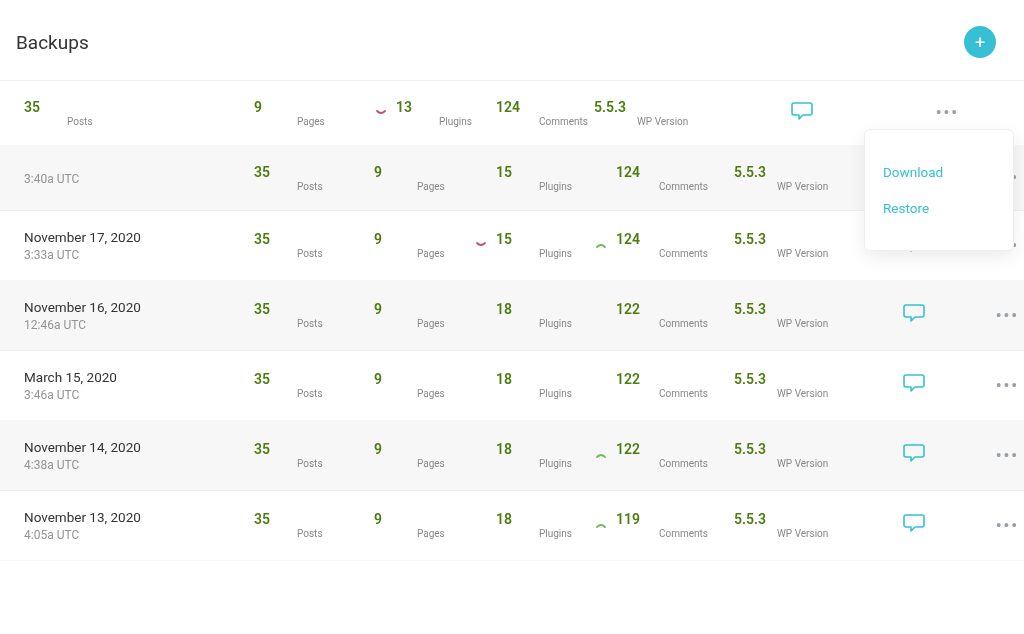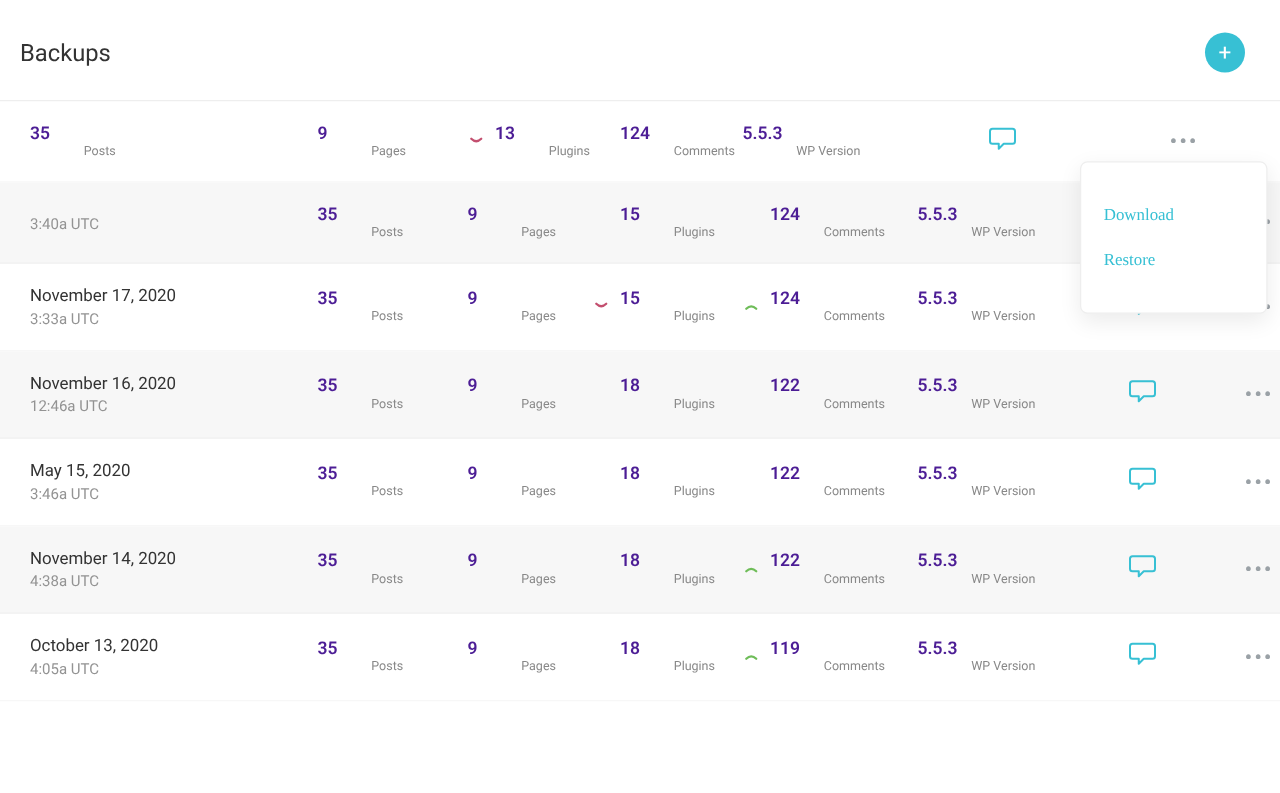--- a/index.html
+++ b/index.html
@@ -39,21 +39,21 @@
     align-items: center;
     padding: 18px 28px 18px 24px;
     border-bottom: 1px solid rgba(0,0,0,0.03);
     position: relative;
   }
   .row.alt { background: #f7f7f7; }
   .date-col .d-top { font-size: 13.5px; color: #333; }
   .date-col .d-bot { font-size: 12px; color: #939393; margin-top: 3px; }
   .stat-col { display: flex; align-items: center; gap: 6px; }
   .stat-col .stat-text { display: flex; flex-direction: column; }
-  .stat-col .v { font-size: 14px; font-weight: 600; color: #4c1d95; line-height: 1.2;}
+  .stat-col .v { font-size: 14px; font-weight: 600; color: #4d7c0f; line-height: 1.2;}
   .stat-col .l { font-size: 10px; color: #888; margin-left: 43px; }
   .delta {
     width: 14px; height: 14px;
     display: inline-flex; align-items: center; justify-content: center;
     margin-right: 2px;
     flex-shrink: 0;
   }
   .delta svg { display: block; }
   .notes-col { text-align: center; }
   .more-col { text-align: right; color: #9aa1a6; letter-spacing: 2px; position: relative; }
@@ -63,21 +63,20 @@
     position: absolute;
     right: 10px;
     top: 48px;
     background: #fff;
     border: 1px solid #eee;
     border-radius: 6px;
     box-shadow: 0 6px 18px rgba(0,0,0,0.08);
     width: 150px;
     padding: 24px 0;
     z-index: 10;
-    font-family: Liberation Serif, serif;
   }
   .menu .mi {
     padding: 10px 18px;
     font-size: 13.5px;
     color: #37c0d4;
     cursor: pointer;
   }
 </style>
 </head>
 <body>
@@ -292,21 +291,21 @@
   </span></div>
     <div class="more-col">
       <span class="more-btn">
         <span>•••</span>
       </span>
     </div>
 
   </div>
   <div class="row ">
     <div class="date-col">
-      <div class="d-top">May 15, 2020</div>
+      <div class="d-top">March 15, 2020</div>
       <div class="d-bot">3:46a UTC</div>
     </div>
     <div class="stat-col">
       <div class="stat-text">
         <span class="v">35</span>
         <span class="l">Posts</span>
       </div>
     </div>
     <div class="stat-col">
       <div class="stat-text">
@@ -394,21 +393,21 @@
   </span></div>
     <div class="more-col">
       <span class="more-btn">
         <span>•••</span>
       </span>
     </div>
 
   </div>
   <div class="row ">
     <div class="date-col">
-      <div class="d-top">October 13, 2020</div>
+      <div class="d-top">November 13, 2020</div>
       <div class="d-bot">4:05a UTC</div>
     </div>
     <div class="stat-col">
       <div class="stat-text">
         <span class="v">35</span>
         <span class="l">Posts</span>
       </div>
     </div>
     <div class="stat-col">
       <div class="stat-text">

